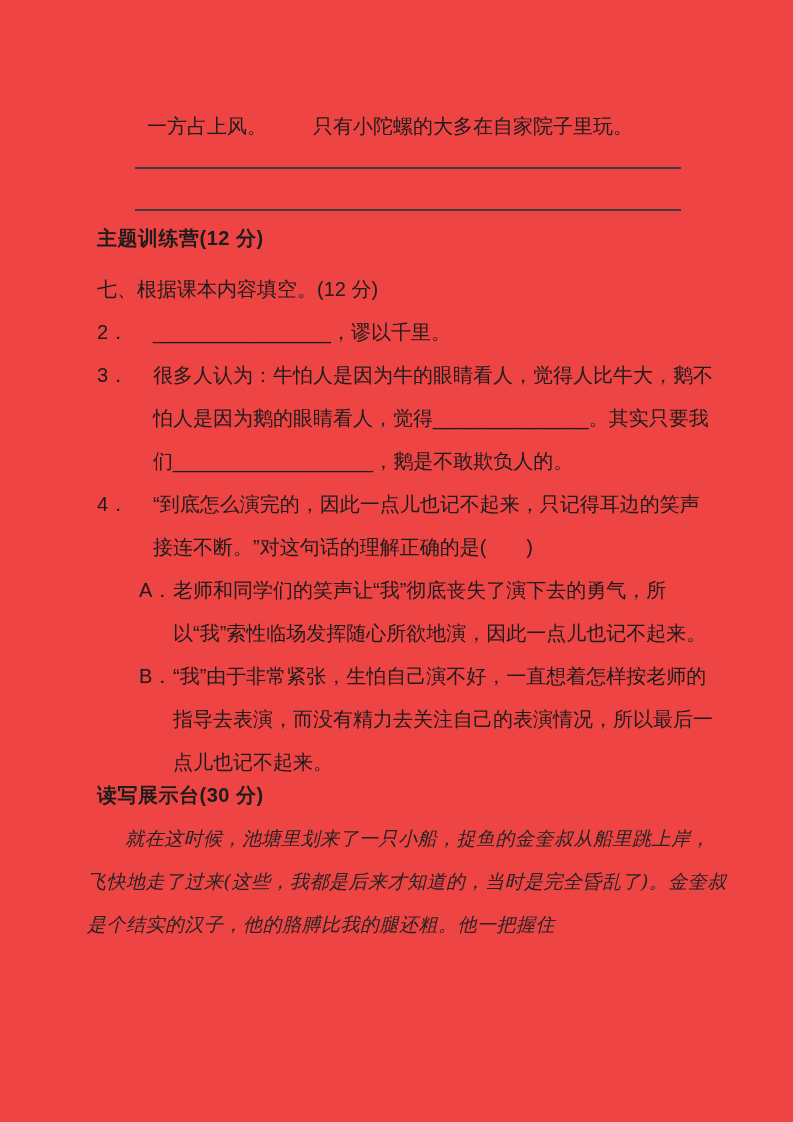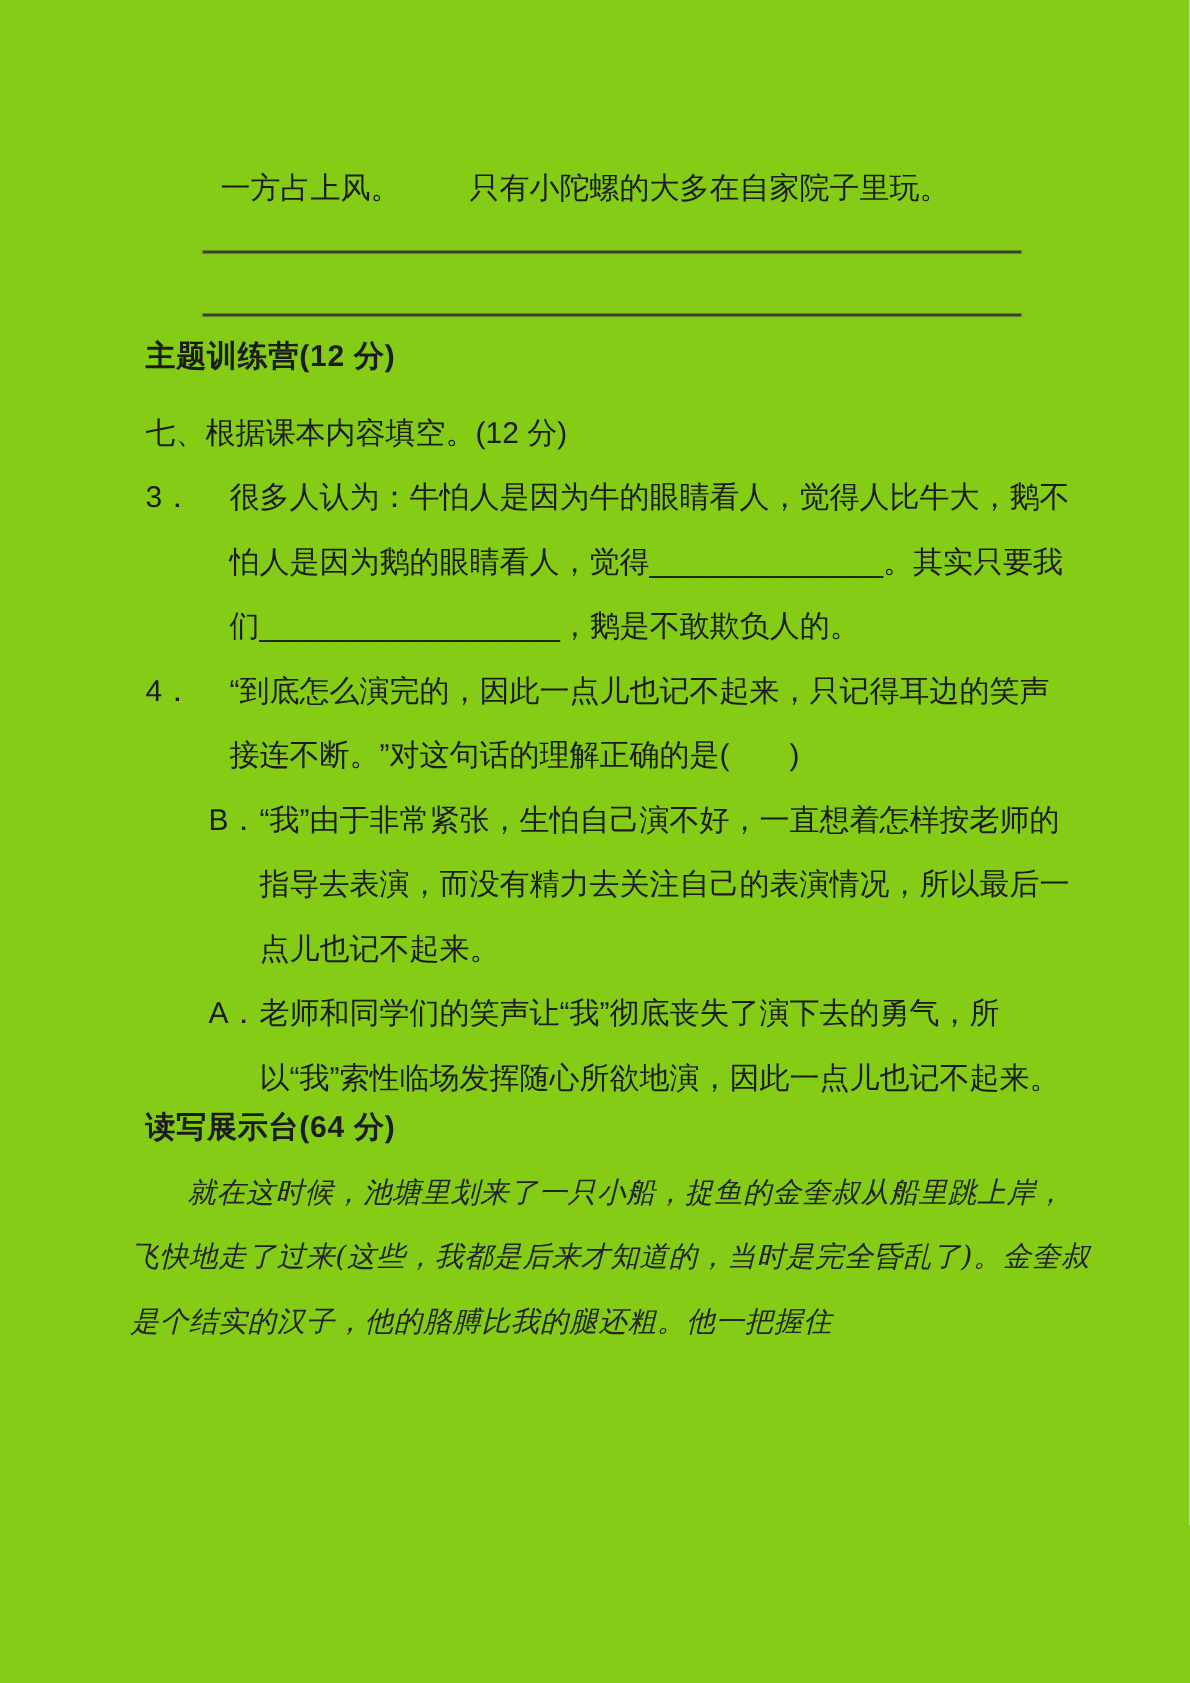--- a/index.html
+++ b/index.html
@@ -5,21 +5,21 @@
   html, body {
     margin: 0;
     padding: 0;
     background: #e8e8e8;
   }
   .page {
     position: relative;
     width: 793px;
     height: 1122px;
     margin: 0 auto;
-    background: #84cc16;
+    background: #ef4444;
     color: #1c1c1c;
     font-family: "Liberation Sans", "DejaVu Sans", sans-serif;
     overflow: hidden;
   }
   .content {
     position: absolute;
     left: 97px;
     top: 105px;
     width: 616px;
     font-size: 20px;
@@ -98,28 +98,29 @@
     <div class="intro-line"><span>一方占上风。</span><span class="gap"></span><span>只有小陀螺的大多在自家院子里玩。</span></div>
 
     <div class="answer-line first"></div>
     <div class="answer-line second"></div>
 
     <div class="banner theme">主题训练营(12 分)</div>
 
     <div class="section-heading">七、根据课本内容填空。(12 分)</div>
 
 
+    <div class="question"><span class="q-num">2．</span><span>________________，谬以千里。</span></div>
 
     <div class="question"><span class="q-num">3．</span><span>很多人认为：牛怕人是因为牛的眼睛看人，觉得人比牛大，鹅不怕人是因为鹅的眼睛看人，觉得______________。其实只要我们__________________，鹅是不敢欺负人的。</span></div>
 
     <div class="question"><span class="q-num">4．</span><span>“到底怎么演完的，因此一点儿也记不起来，只记得耳边的笑声接连不断。”对这句话的理解正确的是(　　)</span></div>
 
+    <div class="option"><span class="option-label">A．</span><span>老师和同学们的笑声让“我”彻底丧失了演下去的勇气，所以“我”索性临场发挥随心所欲地演，因此一点儿也记不起来。</span></div>
+
     <div class="option"><span class="option-label">B．</span><span>“我”由于非常紧张，生怕自己演不好，一直想着怎样按老师的指导去表演，而没有精力去关注自己的表演情况，所以最后一点儿也记不起来。</span></div>
 
-    <div class="option"><span class="option-label">A．</span><span>老师和同学们的笑声让“我”彻底丧失了演下去的勇气，所以“我”索性临场发挥随心所欲地演，因此一点儿也记不起来。</span></div>
-
-    <div class="banner reading">读写展示台(64 分)</div>
+    <div class="banner reading">读写展示台(30 分)</div>
 
 
     <div class="passage">就在这时候，池塘里划来了一只小船，捉鱼的金奎叔从船里跳上岸，飞快地走了过来(这些，我都是后来才知道的，当时是完全昏乱了)。金奎叔是个结实的汉子，他的胳膊比我的腿还粗。他一把握住</div>
 
   </div>
 </div>
 
 </body></html>

